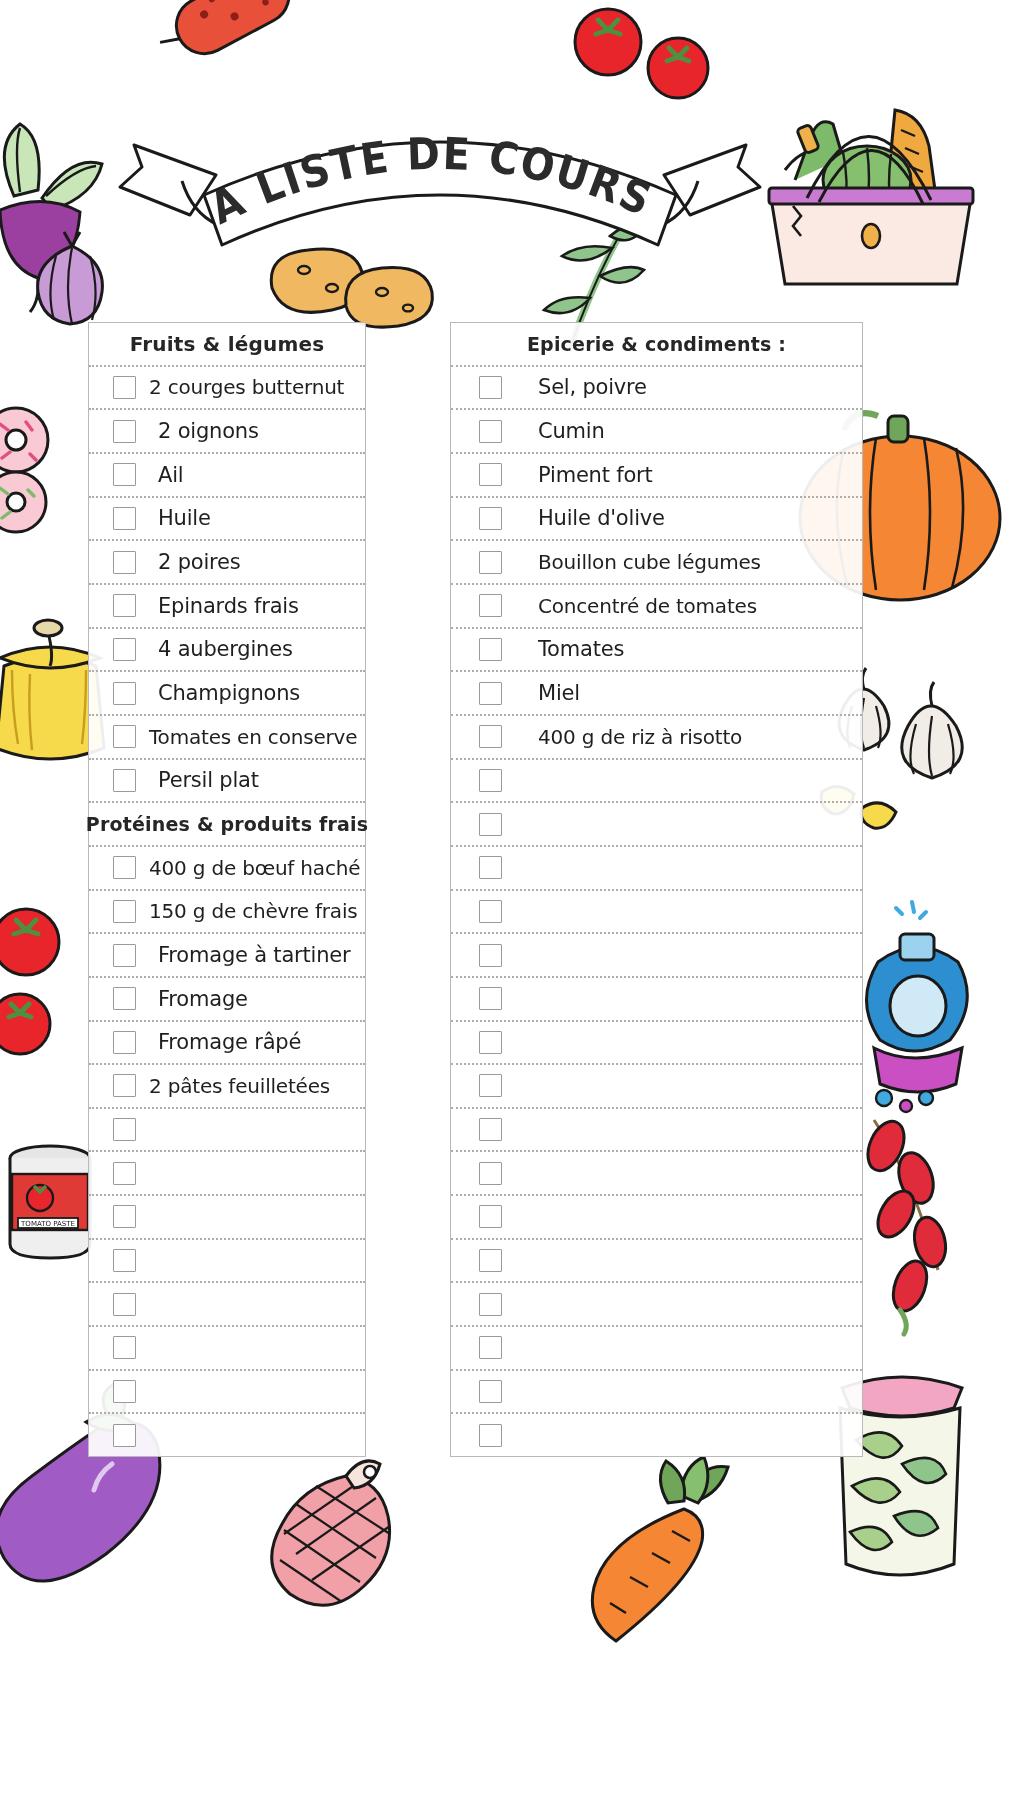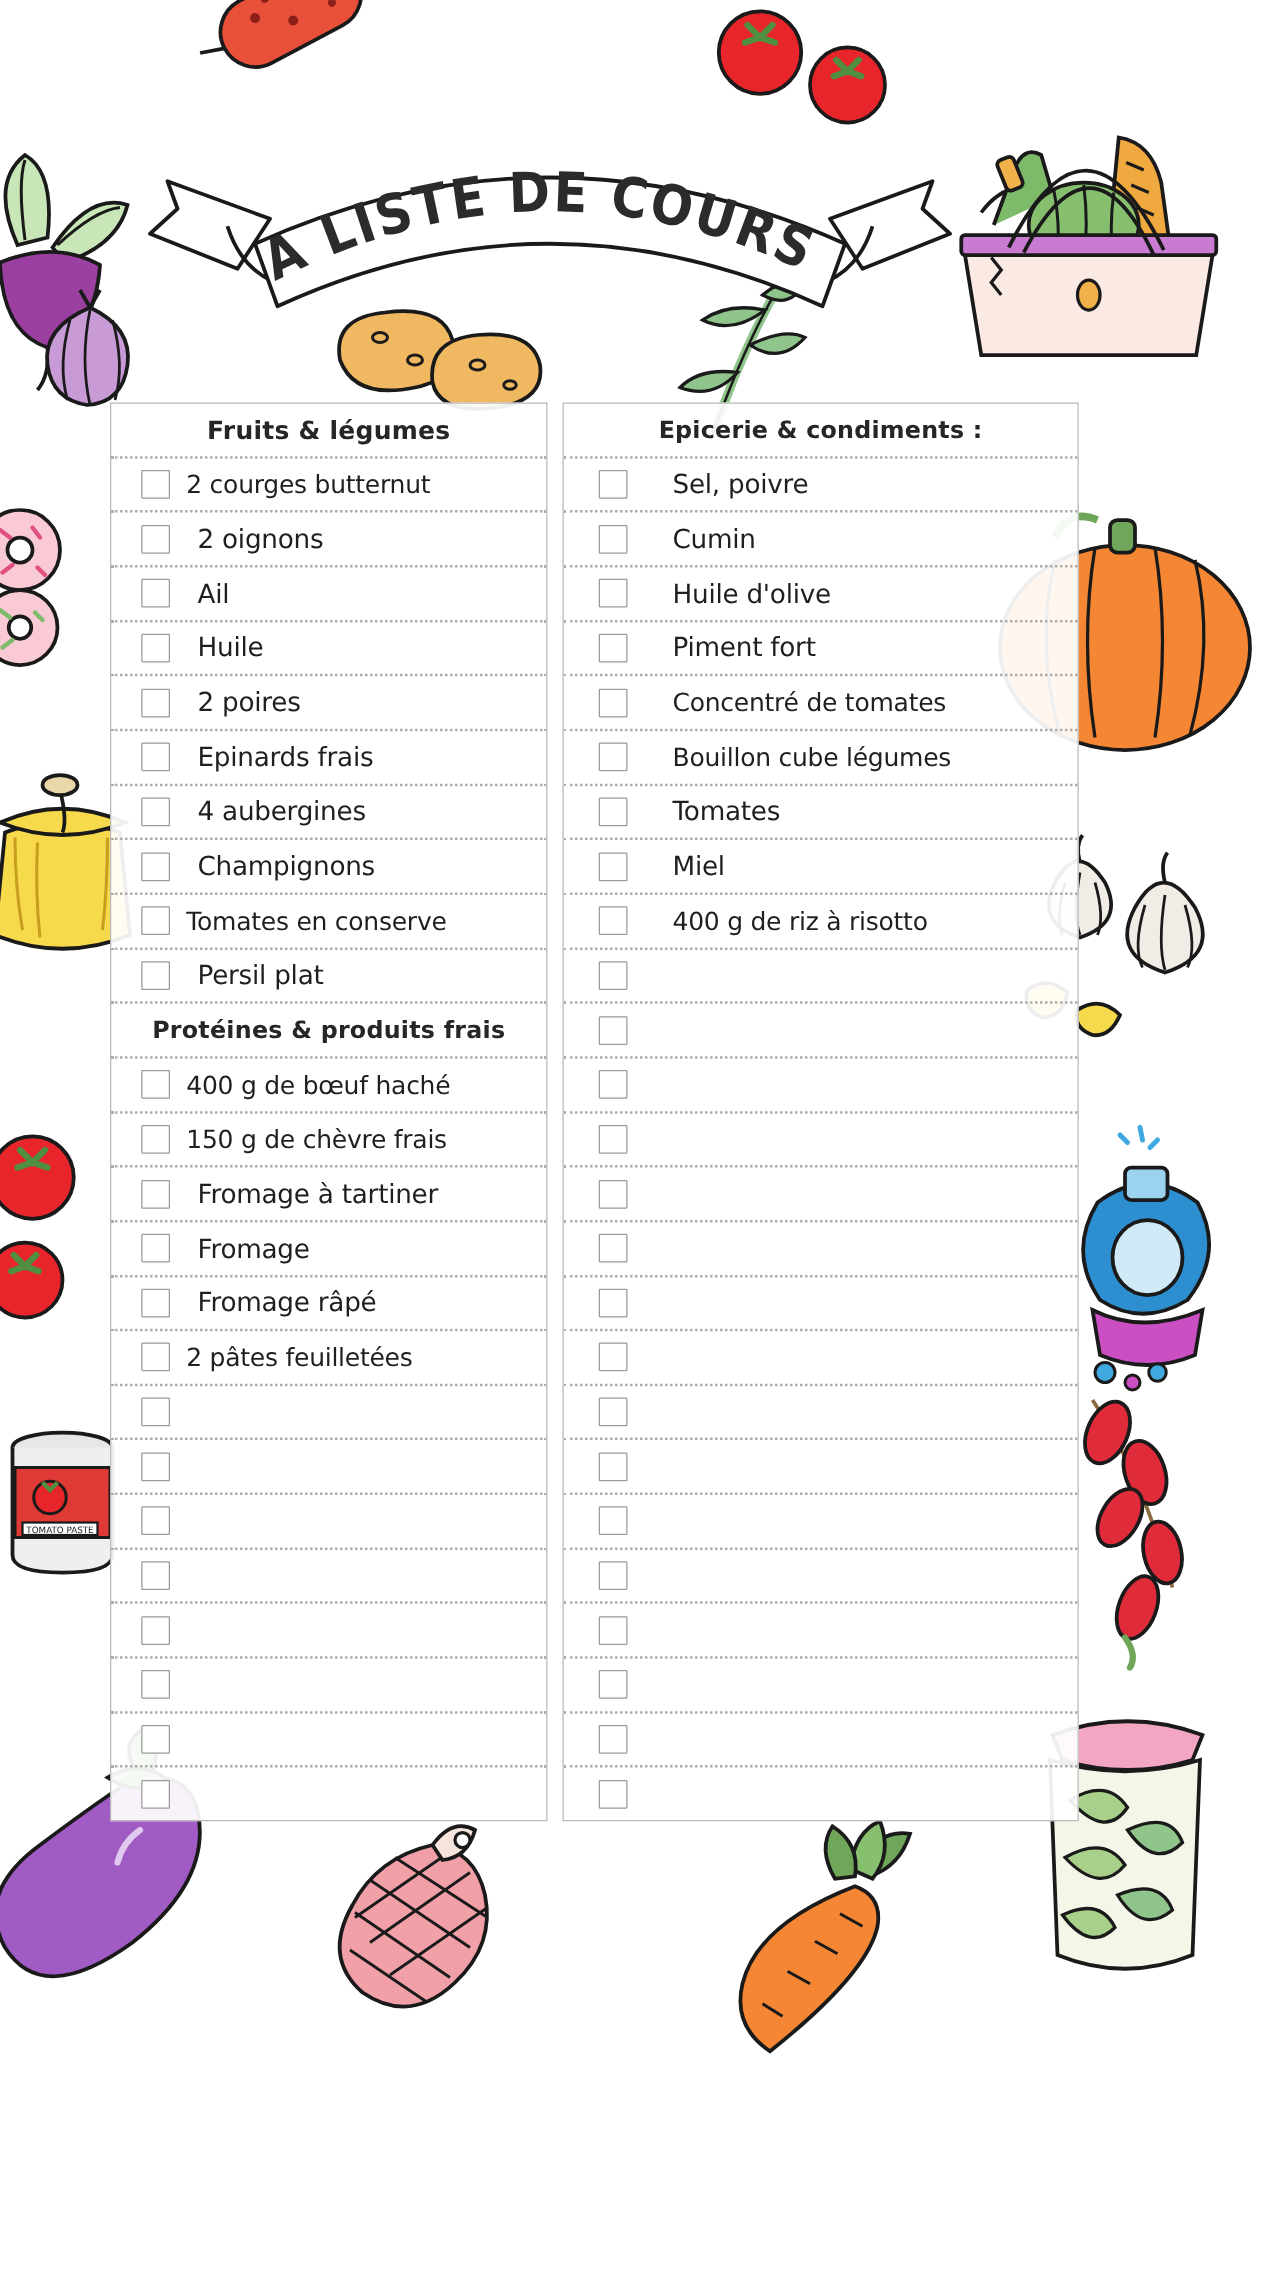--- a/index.html
+++ b/index.html
@@ -22,21 +22,21 @@
   }
 
   
   .cols{position:absolute;left:0;top:0;width:1024px;height:1820px;}
   .col{
     position:absolute;top:322px;
     background:rgba(255,255,255,0.93);
     border:1px solid #b9b9b9;
     box-sizing:border-box;
   }
-  .col-left{left:88px;width:350px;height:1135px;}
+  .col-left{left:88px;width:278px;height:1135px;}
   .col-right{left:450px;width:413px;height:1135px;}
 
   .rows{display:flex;flex-direction:column;height:100%;}
   .row{
     flex:1 1 0;
     display:flex;align-items:center;
     border-bottom:2px dotted #b0aca8;
     box-sizing:border-box;
     padding:0 6px;
     min-height:0;
@@ -417,33 +417,33 @@
         <div class="row">
           <span class="cb"></span>
           <span class="txt">Sel, poivre</span>
         </div>
         <div class="row">
           <span class="cb"></span>
           <span class="txt">Cumin</span>
         </div>
         <div class="row">
           <span class="cb"></span>
+          <span class="txt">Piment fort</span>
+        </div>
+        <div class="row">
+          <span class="cb"></span>
           <span class="txt">Huile d'olive</span>
         </div>
         <div class="row">
           <span class="cb"></span>
-          <span class="txt">Piment fort</span>
+          <span class="txt sm">Bouillon cube légumes</span>
         </div>
         <div class="row">
           <span class="cb"></span>
           <span class="txt sm">Concentré de tomates</span>
-        </div>
-        <div class="row">
-          <span class="cb"></span>
-          <span class="txt sm">Bouillon cube légumes</span>
         </div>
         <div class="row">
           <span class="cb"></span>
           <span class="txt">Tomates</span>
         </div>
         <div class="row">
           <span class="cb"></span>
           <span class="txt">Miel</span>
         </div>
         <div class="row">

